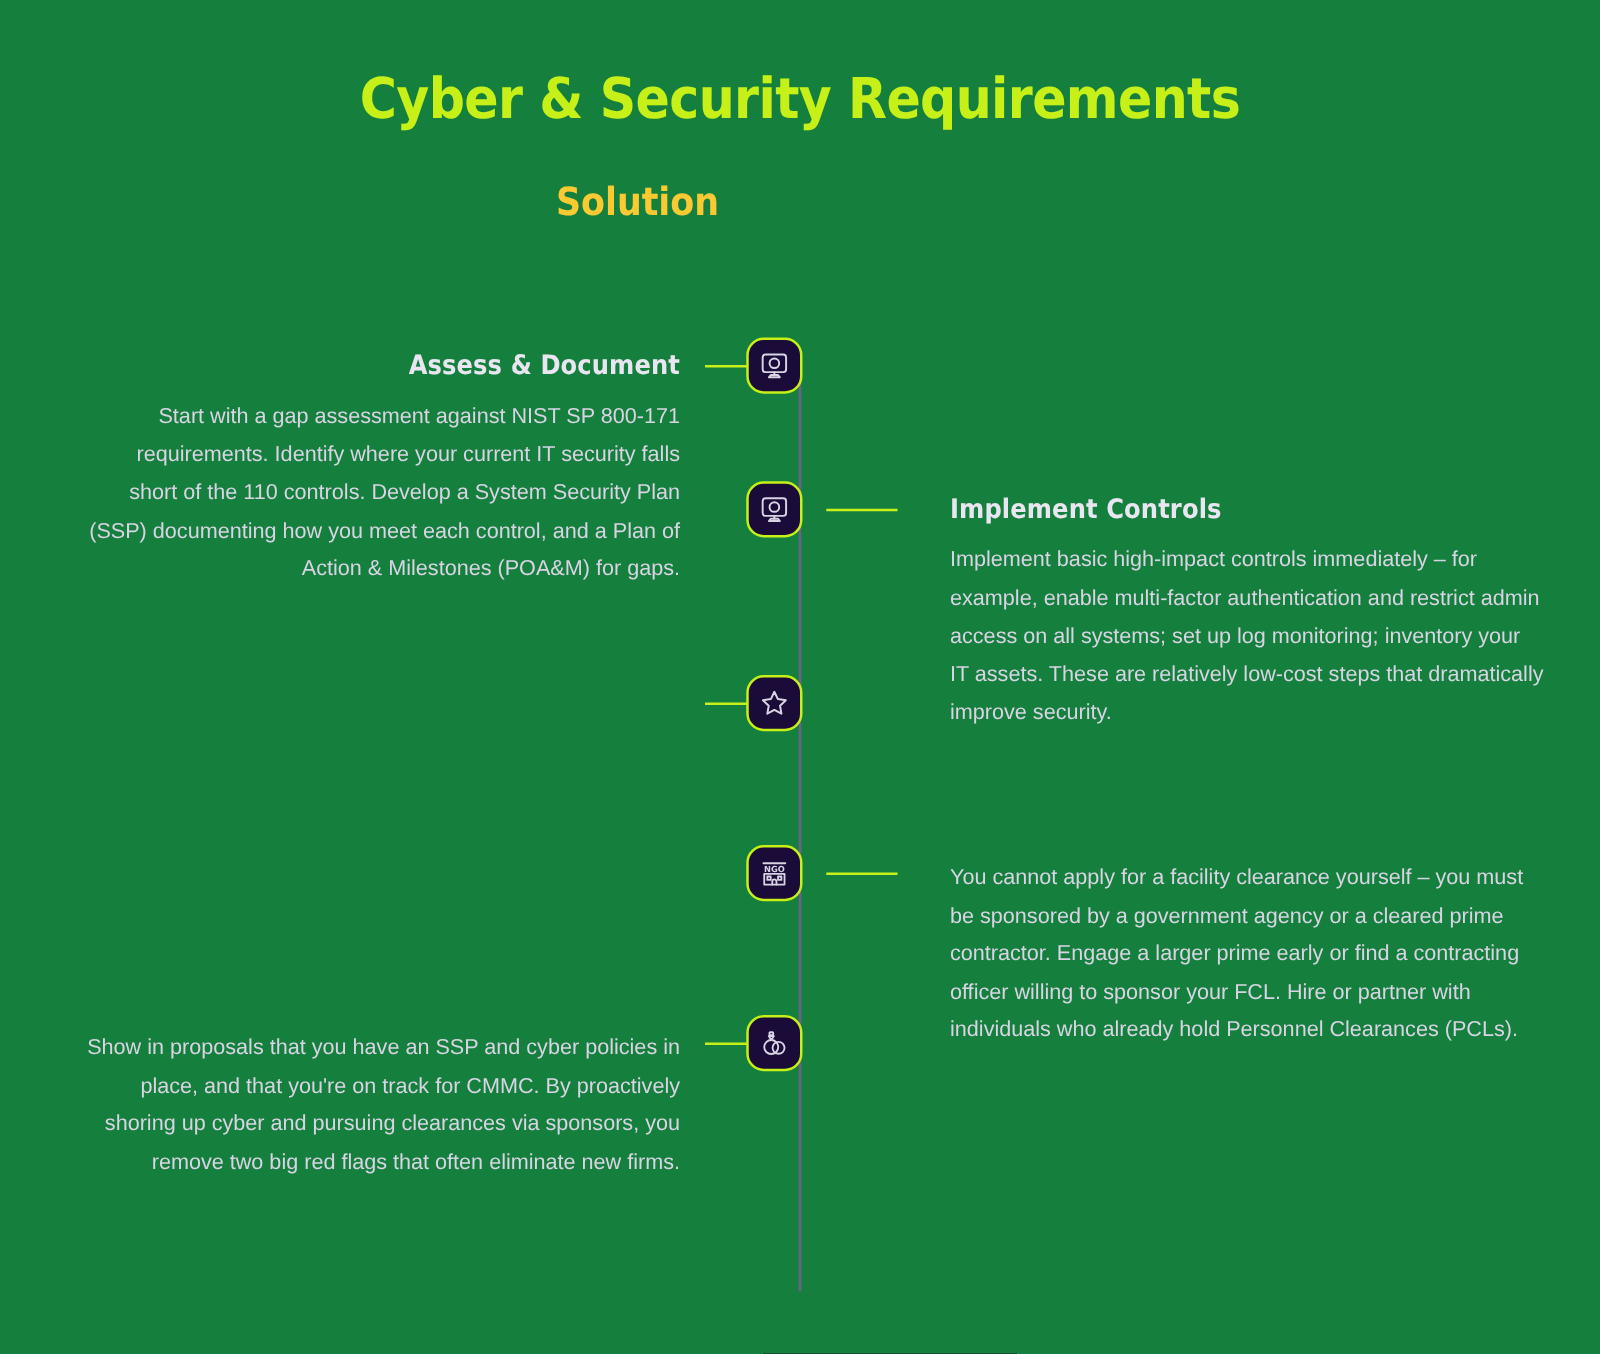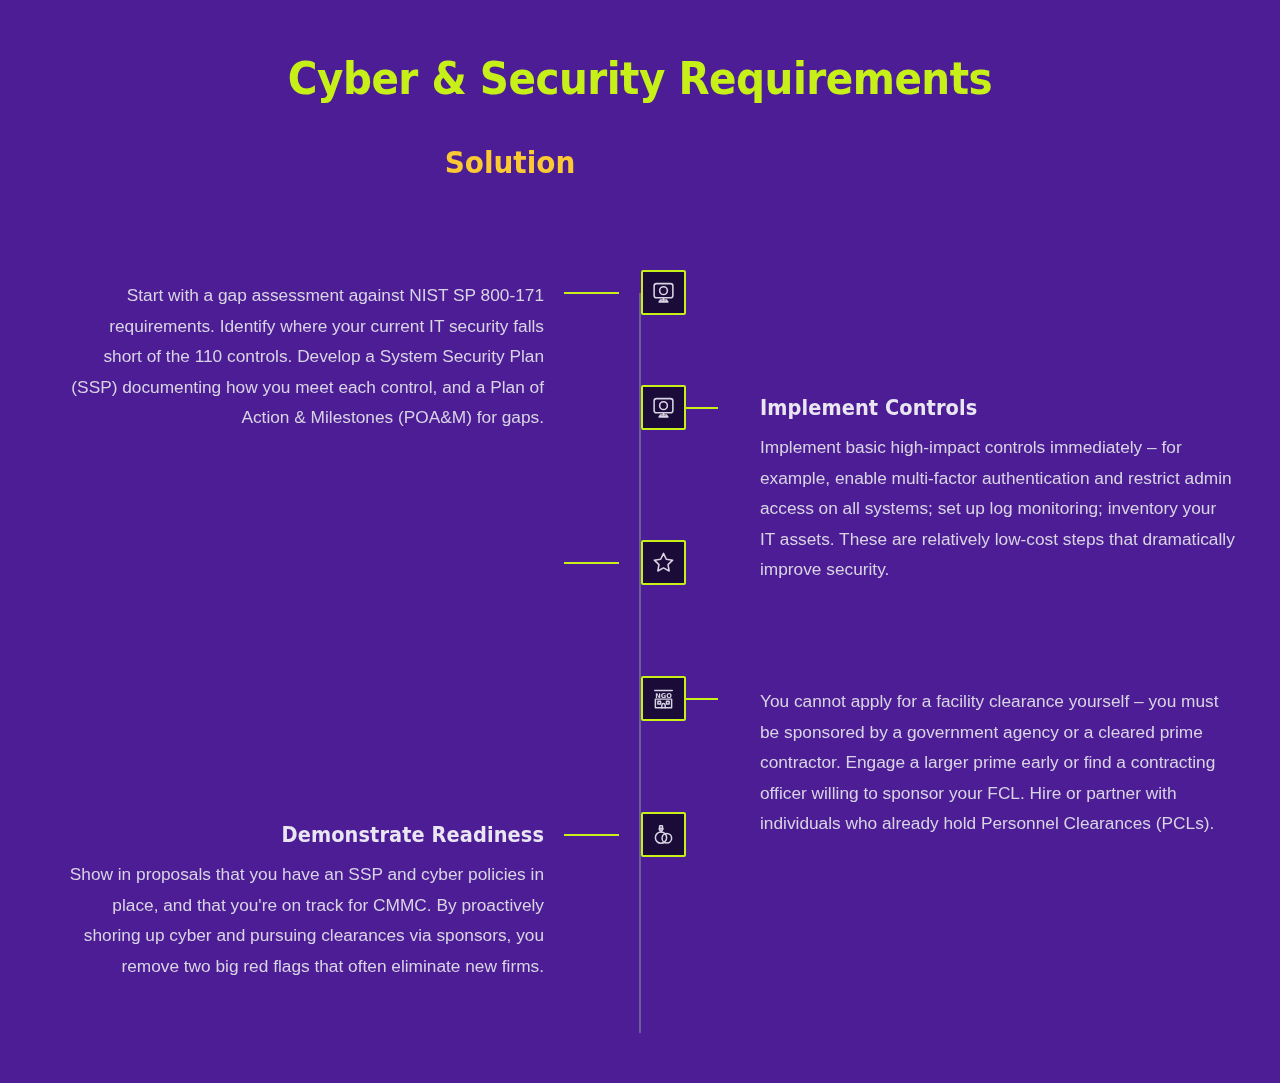--- a/index.html
+++ b/index.html
@@ -9,21 +9,21 @@
     height: 1083px;
     background: #1a0b38;
     font-family: "Liberation Sans", sans-serif;
     overflow: hidden;
   }
 
   .page {
     position: relative;
     width: 1280px;
     height: 1083px;
-    background: #4c1d95;
+    background: #15803d;
   }
 
   
   .main-title {
     position: absolute;
     top: 52px;
     left: 0;
     width: 1280px;
     text-align: center;
     font-size: 45px;
@@ -53,25 +53,25 @@
     left: 639px;
     top: 293px;
     width: 1.6px;
     height: 740px;
     background: #6d5f93;
   }
 
   
   .node {
     position: absolute;
-    left: 641px;
+    left: 597px;
     width: 45px;
     height: 45px;
     border: 2.4px solid #c6f018;
-    border-radius: 2px;
+    border-radius: 14px;
     background: #1a0b38;
     display: flex;
     align-items: center;
     justify-content: center;
     z-index: 3;
   }
 
   .node svg { display: block; }
 
   .connector {
@@ -123,20 +123,21 @@
     <span>
       <svg width="25" height="25" viewBox="0 0 24 24" fill="none" stroke="#d8d4e4" stroke-width="1.5" stroke-linecap="round" stroke-linejoin="round">
         <rect x="3" y="3.5" width="18" height="13.5" rx="2.2"></rect>
         <circle cx="12" cy="10.2" r="3.7"></circle>
         <path d="M12 17v2.2"></path>
         <path d="M7.8 21h8.4l-1.4-1.8H9.2z"></path>
       </svg>
     </span>
   </div>
   <div class="block left" style="top:280px">
+    <div class="block-title">Assess &amp; Document</div>
     <div class="block-body">Start with a gap assessment against NIST SP 800-171 requirements. Identify where your current IT security falls short of the 110 controls. Develop a System Security Plan (SSP) documenting how you meet each control, and a Plan of Action &amp; Milestones (POA&amp;M) for gaps.</div>
   </div>
 
   <div class="connector right" style="top:407px"></div>
   <div class="node" style="top:385px">
     <span>
       <svg width="25" height="25" viewBox="0 0 24 24" fill="none" stroke="#d8d4e4" stroke-width="1.5" stroke-linecap="round" stroke-linejoin="round">
         <rect x="3" y="3.5" width="18" height="13.5" rx="2.2"></rect>
         <circle cx="12" cy="10.2" r="3.7"></circle>
         <path d="M12 17v2.2"></path>
@@ -180,17 +181,16 @@
     <span>
       <svg width="25" height="25" viewBox="0 0 24 24" fill="none" stroke="#d8d4e4" stroke-width="1.45" stroke-linecap="round" stroke-linejoin="round">
         <circle cx="9.6" cy="15" r="5.4"></circle>
         <circle cx="15.2" cy="15.6" r="4.6"></circle>
         <path d="M9.6 9.6l-1.9-3.1h3.9z"></path>
         <rect x="8.25" y="3.6" width="2.8" height="2.3" rx="0.5"></rect>
       </svg>
     </span>
   </div>
   <div class="block left" style="top:822px">
-    <div class="block-title">Demonstrate Readiness</div>
     <div class="block-body">Show in proposals that you have an SSP and cyber policies in place, and that you're on track for CMMC. By proactively shoring up cyber and pursuing clearances via sponsors, you remove two big red flags that often eliminate new firms.</div>
   </div>
 
 </div>
 
 </body></html>

